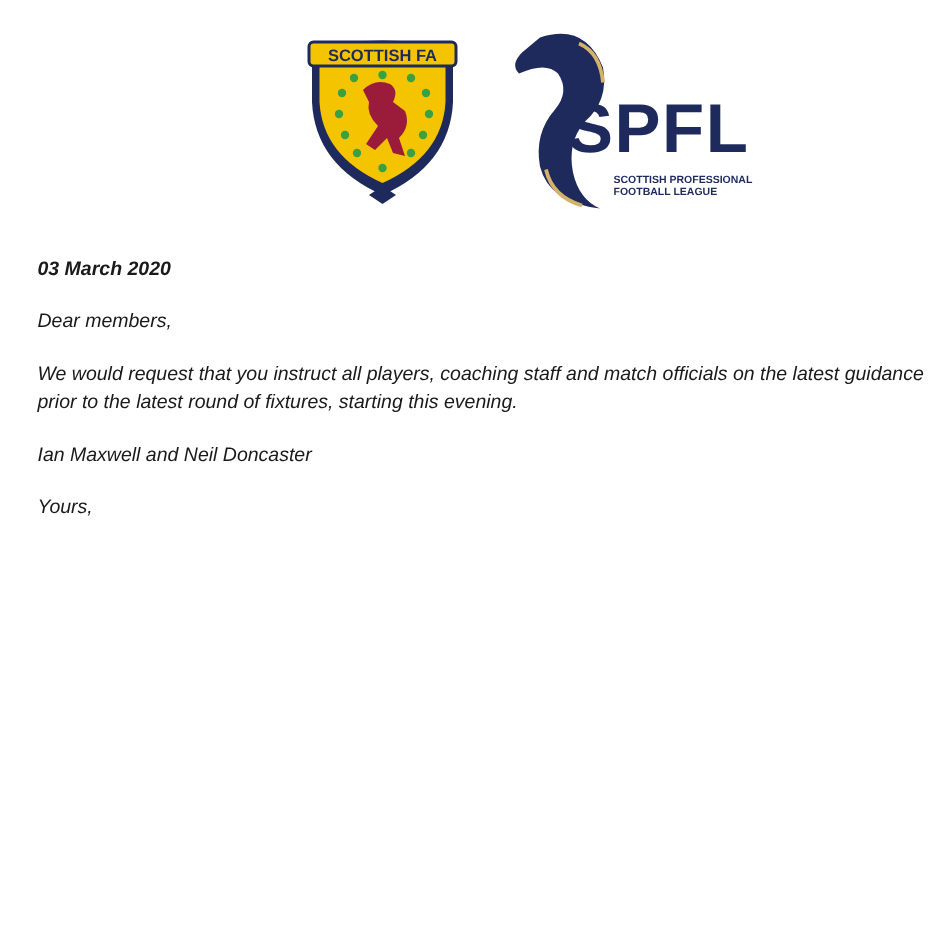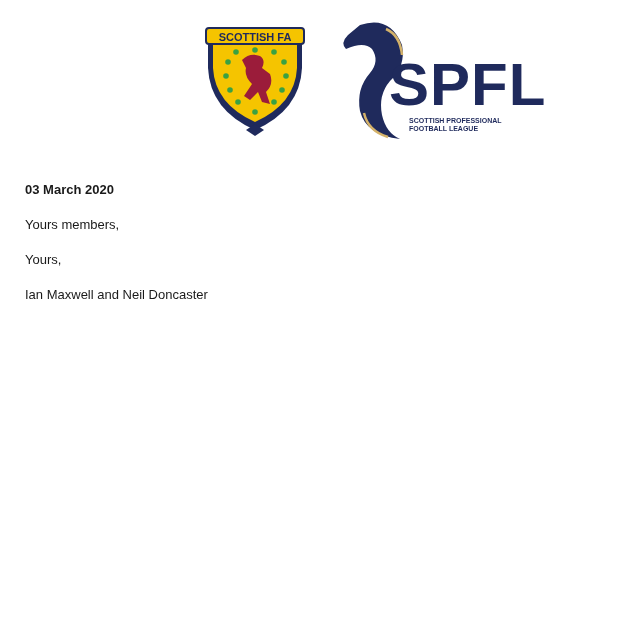--- a/index.html
+++ b/index.html
@@ -1,27 +1,27 @@
 <!DOCTYPE html>
 <html><head>
   <meta charset="utf-8">
   <style>
     html, body { margin: 0; padding: 0; background: #ffffff; }
     body { width: 631px; height: 622px; overflow: hidden; position: relative;
            font-family: "Liberation Sans", "DejaVu Sans", sans-serif; color: #1a1a1a; }
     .logos { position: absolute; top: 0; left: 0; width: 631px; height: 150px; }
     .sfa { position: absolute; left: 200px; top: 18px; width: 110px; height: 120px; }
     .spfl { position: absolute; left: 330px; top: 15px; width: 180px; height: 125px; }
-    .spfl-word { position: absolute; left: 389px; top: 62px; font-family: "Liberation Sans", sans-serif;
-                 font-weight: bold; font-size: 60px; color: #1f2a5c; letter-spacing: 1px; line-height: 46px; }
+    .spfl-word { position: absolute; left: 378px; top: 62px; font-family: "Liberation Sans", sans-serif;
+                 font-weight: bold; font-size: 46px; color: #1f2a5c; letter-spacing: 1px; line-height: 46px; }
     .spfl-sub { position: absolute; left: 409px; top: 117px; font-family: "Liberation Sans", sans-serif;
                 font-weight: bold; font-size: 7px; color: #1f2a5c; line-height: 8px; }
     .letter { position: absolute; left: 25px; top: 164px; width: 595px; font-size: 13px; line-height: 19px; }
     .date { font-weight: bold; margin: 0 0 14px 0; }
-    .letter p { margin: 16px 0 16px 0; }
+    .letter p { margin: 5px 0 16px 0; font-style: italic; }
   </style>
 </head>
 <body>
 
 <div class="logos">
   <svg class="sfa" viewBox="0 0 110 120">
     <path d="M8 14 Q55 4 102 14 L102 50 Q100 92 55 112 Q10 92 8 50 Z" fill="#1f2a5c"></path>
     <path d="M13 20 Q55 11 97 20 L97 50 Q95 86 55 104 Q15 86 13 50 Z" fill="#f5c400"></path>
     <rect x="6" y="10" width="98" height="16" rx="3" fill="#f5c400" stroke="#1f2a5c" stroke-width="2"></rect>
     <text x="55" y="22.5" text-anchor="middle" font-family="Liberation Sans, sans-serif" font-weight="bold" font-size="11" fill="#1f2a5c">SCOTTISH FA</text>
@@ -50,16 +50,17 @@
   </svg>
   <div class="spfl-word">SPFL</div>
   <div class="spfl-sub">
     <div>SCOTTISH PROFESSIONAL</div>
     <div>FOOTBALL LEAGUE</div>
   </div>
 </div>
 
 <div class="letter">
   <p class="date">03 March 2020</p>
-  <p>Yours members,</p>
+  <p>Dear members,</p>
+  <p>We would request that you instruct all players, coaching staff and match officials on the latest guidance prior to the latest round of fixtures, starting this evening.</p>
+  <p>Ian Maxwell and Neil Doncaster</p>
   <p>Yours,</p>
-  <p>Ian Maxwell and Neil Doncaster</p>
 </div>
 
 </body></html>

